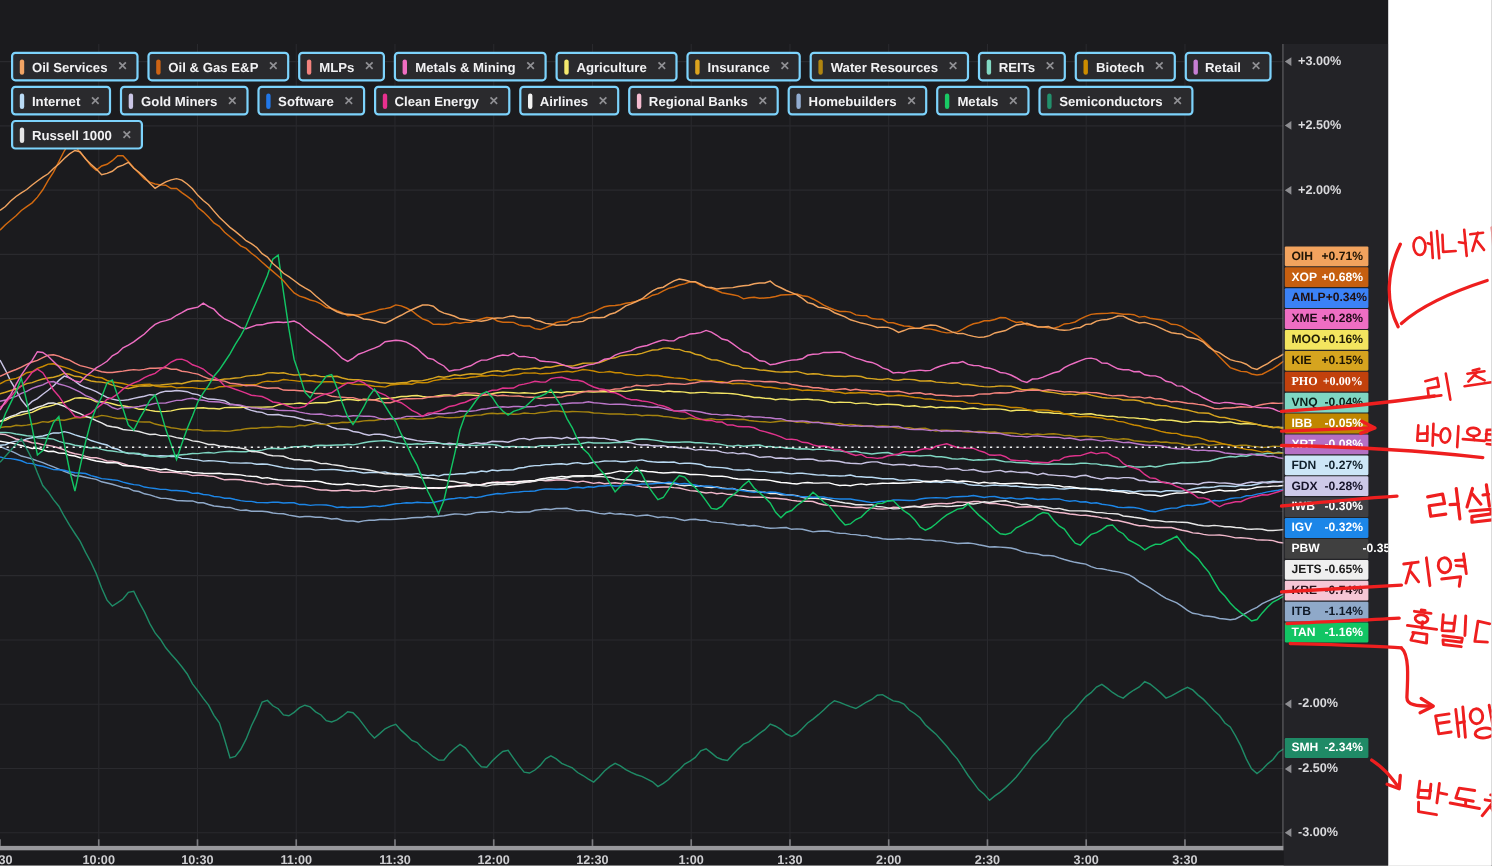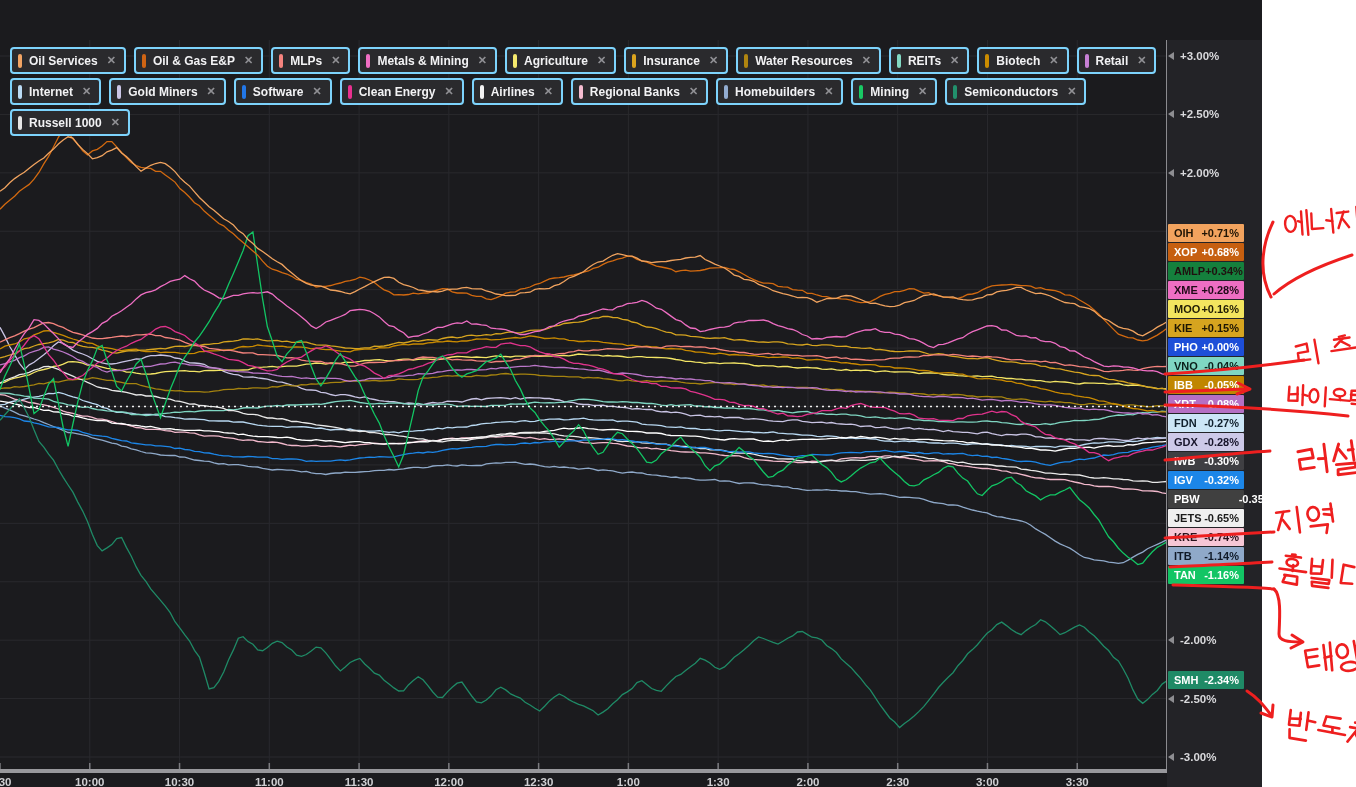--- a/index.html
+++ b/index.html
@@ -196,21 +196,21 @@
     <span class="chip-label">Regional Banks</span>
     <span class="chip-x">✕</span>
   </div>
         <div class="chip">
     <span class="chip-bar" style="background: rgb(146, 172, 208);"></span>
     <span class="chip-label">Homebuilders</span>
     <span class="chip-x">✕</span>
   </div>
         <div class="chip">
     <span class="chip-bar" style="background: rgb(25, 201, 100);"></span>
-    <span class="chip-label">Mining</span>
+    <span class="chip-label">Metals</span>
     <span class="chip-x">✕</span>
   </div>
         <div class="chip">
     <span class="chip-bar" style="background: rgb(34, 144, 108);"></span>
     <span class="chip-label">Semiconductors</span>
     <span class="chip-x">✕</span>
   </div>
       </div>
       <div class="chip-row">
         <div class="chip">
@@ -234,37 +234,37 @@
       <div class="ytick" style="top: 713px;"></div>
       <div class="yl" style="top: 710px;">-3.00%</div>
       <div class="badge" style="top: 184px; background: rgb(242, 163, 94); color: rgb(32, 21, 5);">
     <span>OIH</span>
     <span>+0.71%</span>
   </div>
       <div class="badge" style="top: 203px; background: rgb(198, 95, 16); color: rgb(255, 255, 255);">
     <span>XOP</span>
     <span>+0.68%</span>
   </div>
-      <div class="badge" style="top: 222px; background: #15803d; color: rgb(32, 16, 16);">
+      <div class="badge" style="top: 222px; background: #3b82f6; color: rgb(32, 16, 16);">
     <span>AMLP</span>
     <span>+0.34%</span>
   </div>
       <div class="badge" style="top: 241px; background: rgb(238, 110, 195); color: rgb(32, 10, 24);">
     <span>XME</span>
     <span>+0.28%</span>
   </div>
       <div class="badge" style="top: 260px; background: rgb(243, 229, 95); color: rgb(32, 28, 5);">
     <span>MOO</span>
     <span>+0.16%</span>
   </div>
       <div class="badge" style="top: 279px; background: rgb(214, 164, 31); color: rgb(29, 21, 3);">
     <span>KIE</span>
     <span>+0.15%</span>
   </div>
-      <div class="badge" style="top: 298px; background: #1d4ed8; color: rgb(255, 255, 255);">
+      <div class="badge" style="top: 298px; background: #c2410c; color: rgb(255, 255, 255); font-family: Liberation Serif, serif;">
     <span>PHO</span>
     <span>+0.00%</span>
   </div>
       <div class="badge" style="top: 317px; background: rgb(127, 214, 194); color: rgb(11, 31, 26);">
     <span>VNQ</span>
     <span>-0.04%</span>
   </div>
       <div class="badge" style="top: 336px; background: rgb(192, 134, 0); color: rgb(255, 255, 255);">
     <span>IBB</span>
     <span>-0.05%</span>

